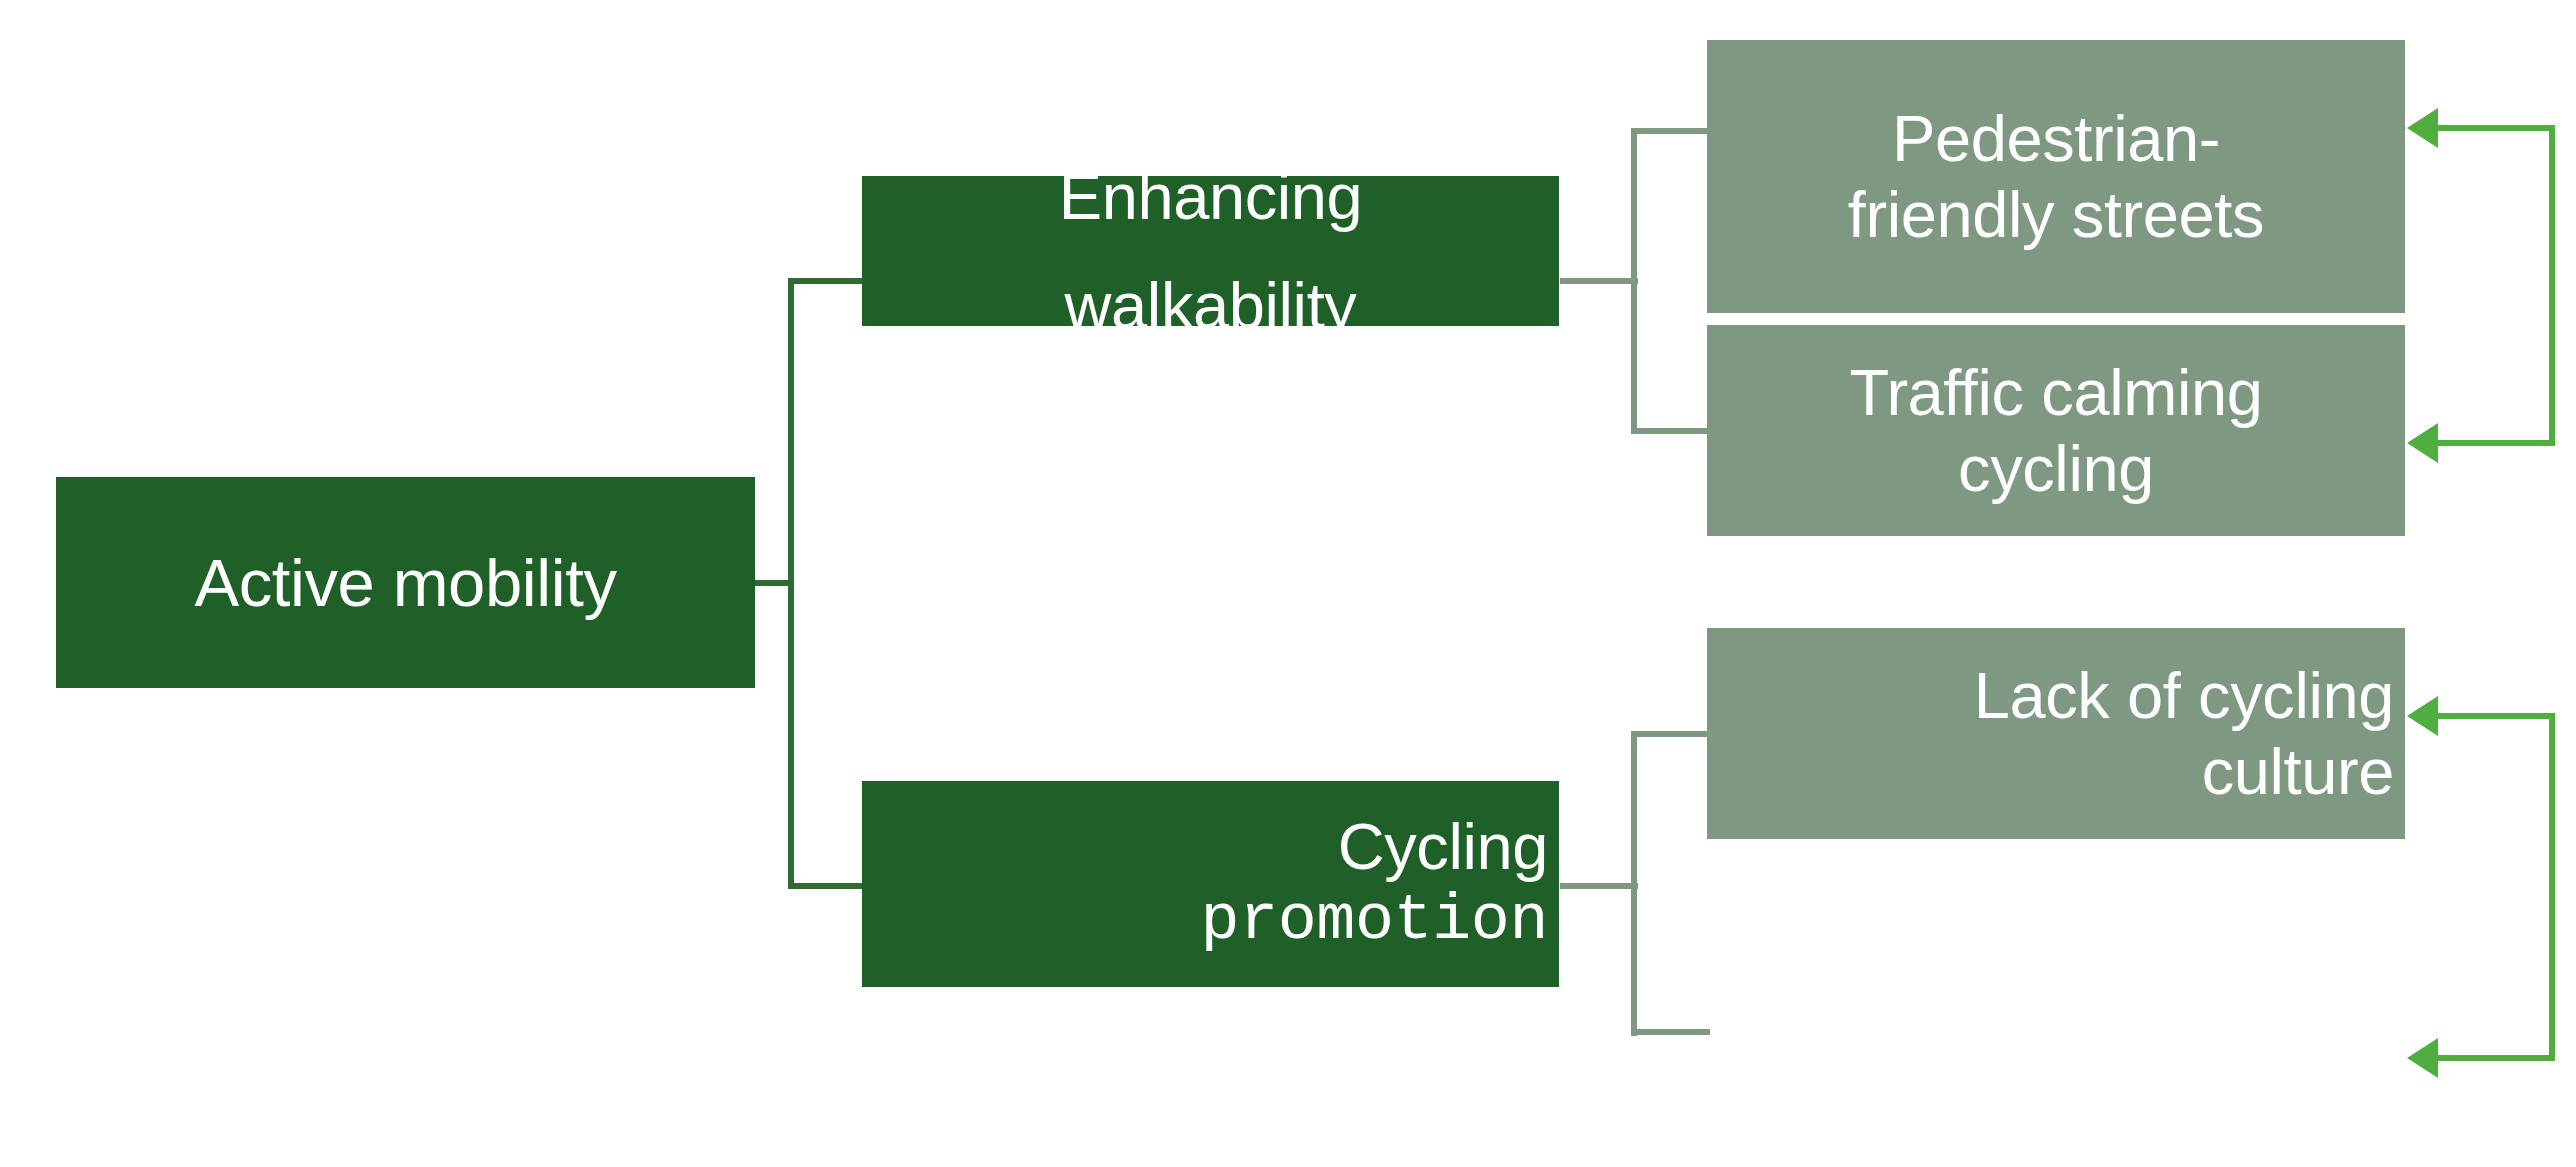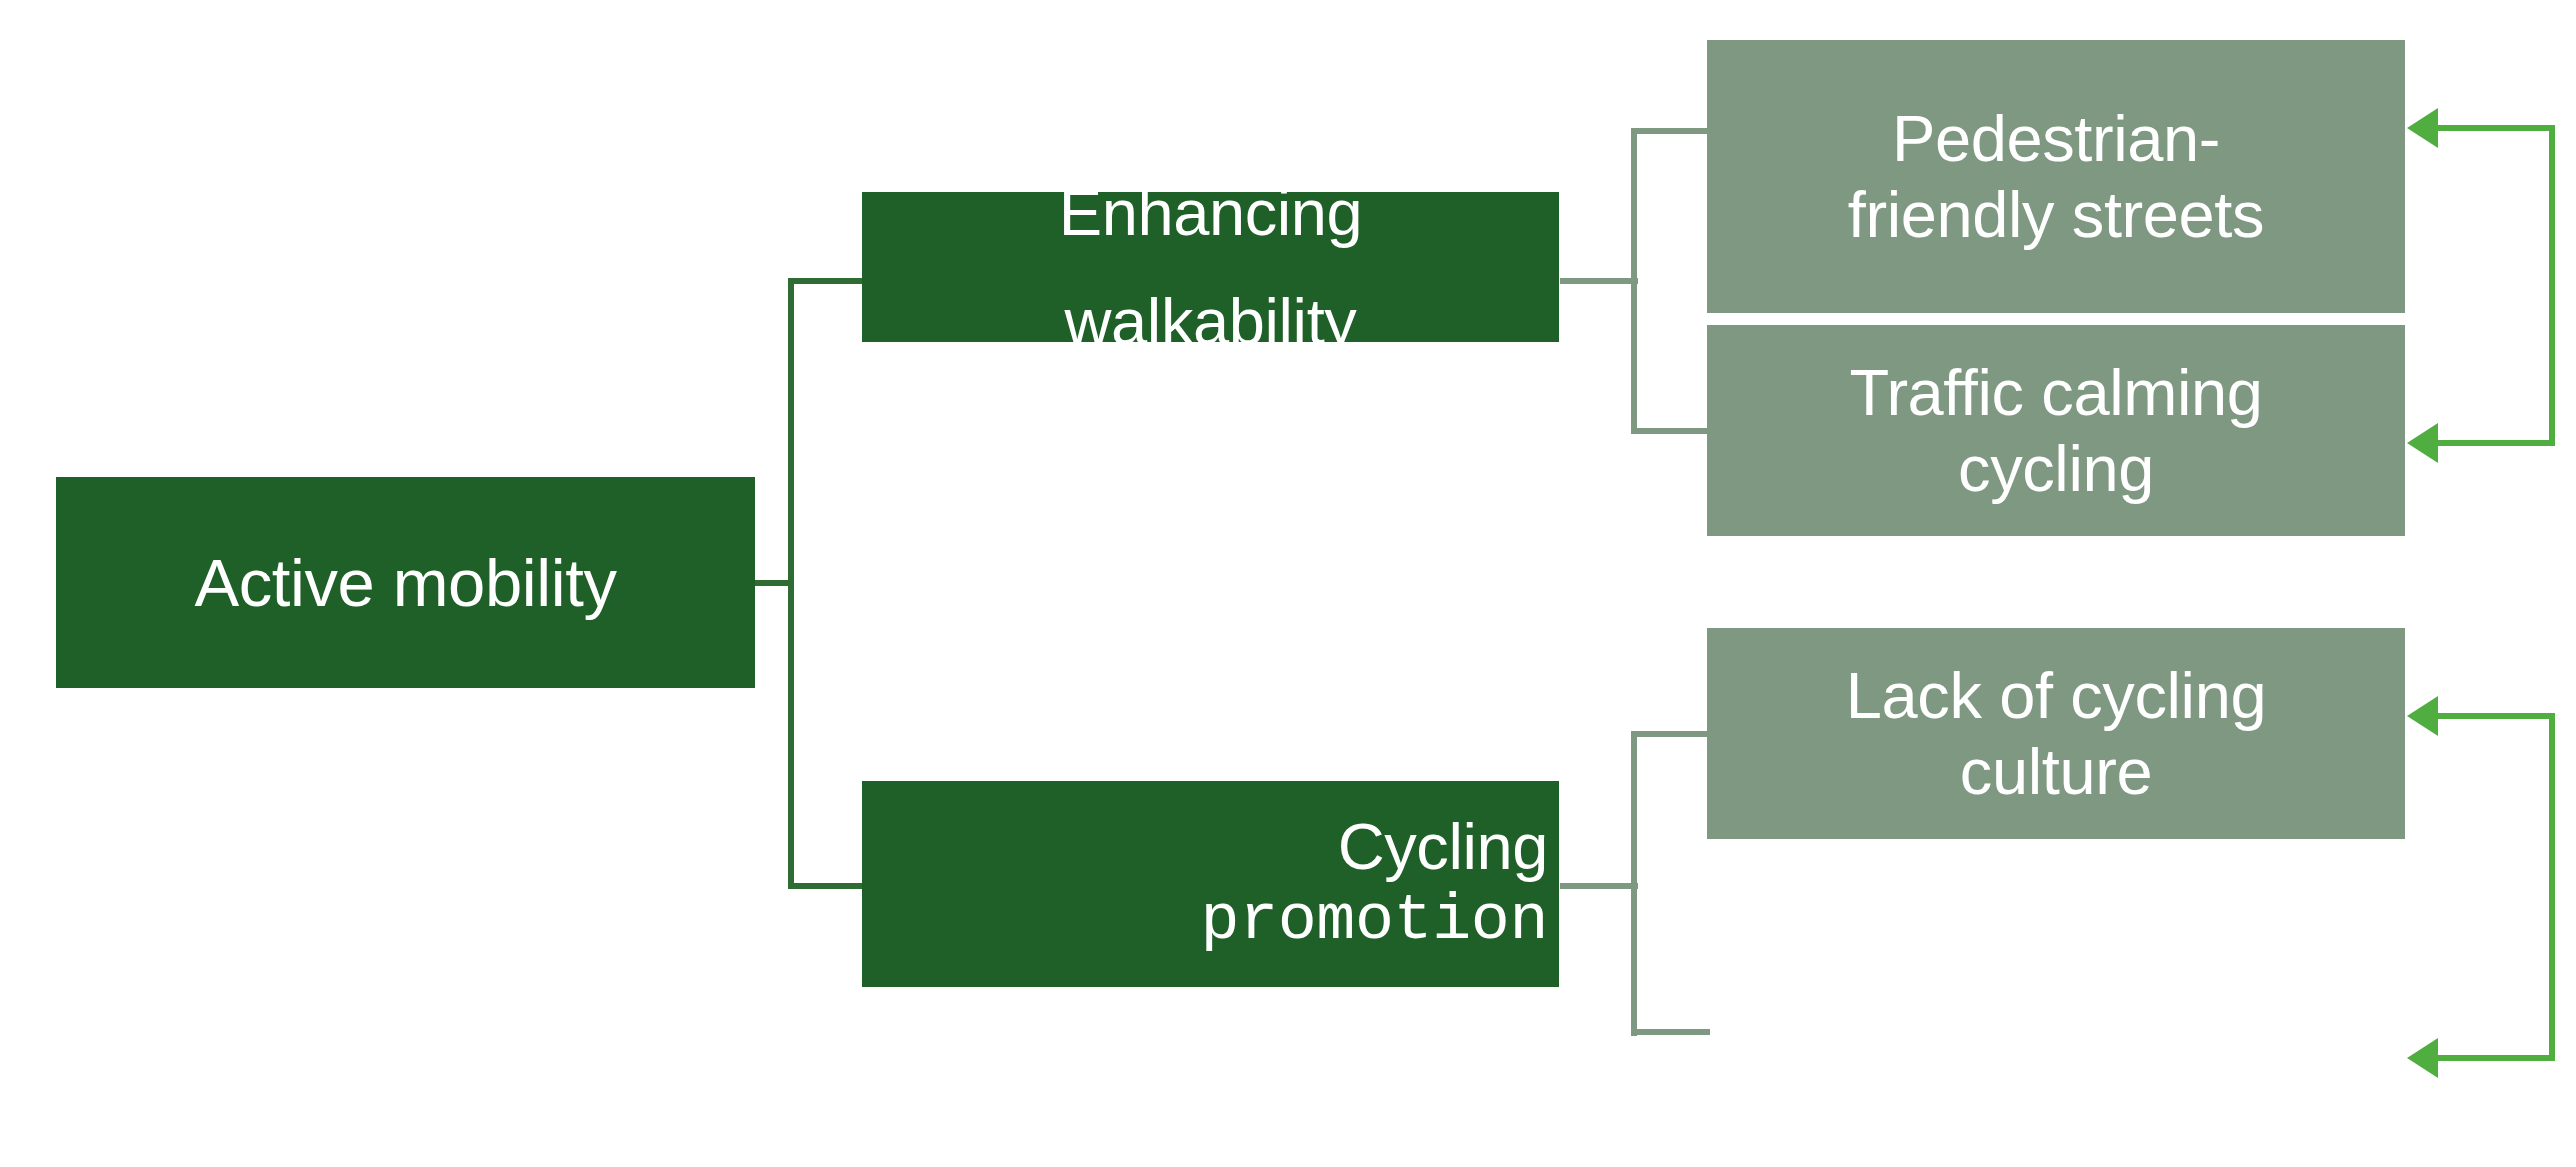--- a/index.html
+++ b/index.html
@@ -108,21 +108,21 @@
   <div class="conn conn-arrow" style="left:2438px; top:713px; width:117px; height:6.2px;"></div>
   <div class="arrowhead" style="left:2407px; top:696px;"></div>
 
   <div class="conn conn-arrow" style="left:2438px; top:1055px; width:117px; height:6.2px;"></div>
   <div class="arrowhead" style="left:2407px; top:1038px;"></div>
 
   <div class="node node-root root-size" style="left:20px; top:477px; width:699px; height:211px;">
     <span>Active mobility</span>
   </div>
 
-  <div class="node node-branch branch-size" style="left:862px; top:192px; width:697px; height:150px;">
+  <div class="node node-branch branch-size" style="left:862px; top:176px; width:697px; height:150px;">
     <span>
       <span style="display: block; width: 100%; padding: 0px;">Enhancing</span>
       <span style="display: block; width: 100%; padding: 0px; margin-top: 34px;">walkability</span>
     </span>
   </div>
 
   <div class="node node-branch branch-size" style="left:862px; top:781px; width:697px; height:206px;text-align:right;">
     <span>
       <span style="display: block; width: 100%; padding: 0px;">Cycling</span>
       <span style="display: block; width: 100%; padding: 0px; font-family: Liberation Mono, monospace;">promotion</span>
@@ -136,21 +136,21 @@
     </span>
   </div>
 
   <div class="node node-leaf leaf-size" style="left:1707px; top:325px; width:698px; height:211px;">
     <span>
       <span style="display: block; width: 100%; padding: 0px;">Traffic calming</span>
       <span style="display: block; width: 100%; padding: 0px;">cycling</span>
     </span>
   </div>
 
-  <div class="node node-leaf leaf-size" style="left:1707px; top:628px; width:698px; height:211px;">
+  <div class="node node-leaf leaf-size" style="left:1707px; top:628px; width:698px; height:211px;text-align:right;">
     <span>
       <span style="display: block; width: 100%; padding: 0px;">Lack of cycling</span>
       <span style="display: block; width: 100%; padding: 0px;">culture</span>
     </span>
   </div>
 
 
 </div>
 
 

